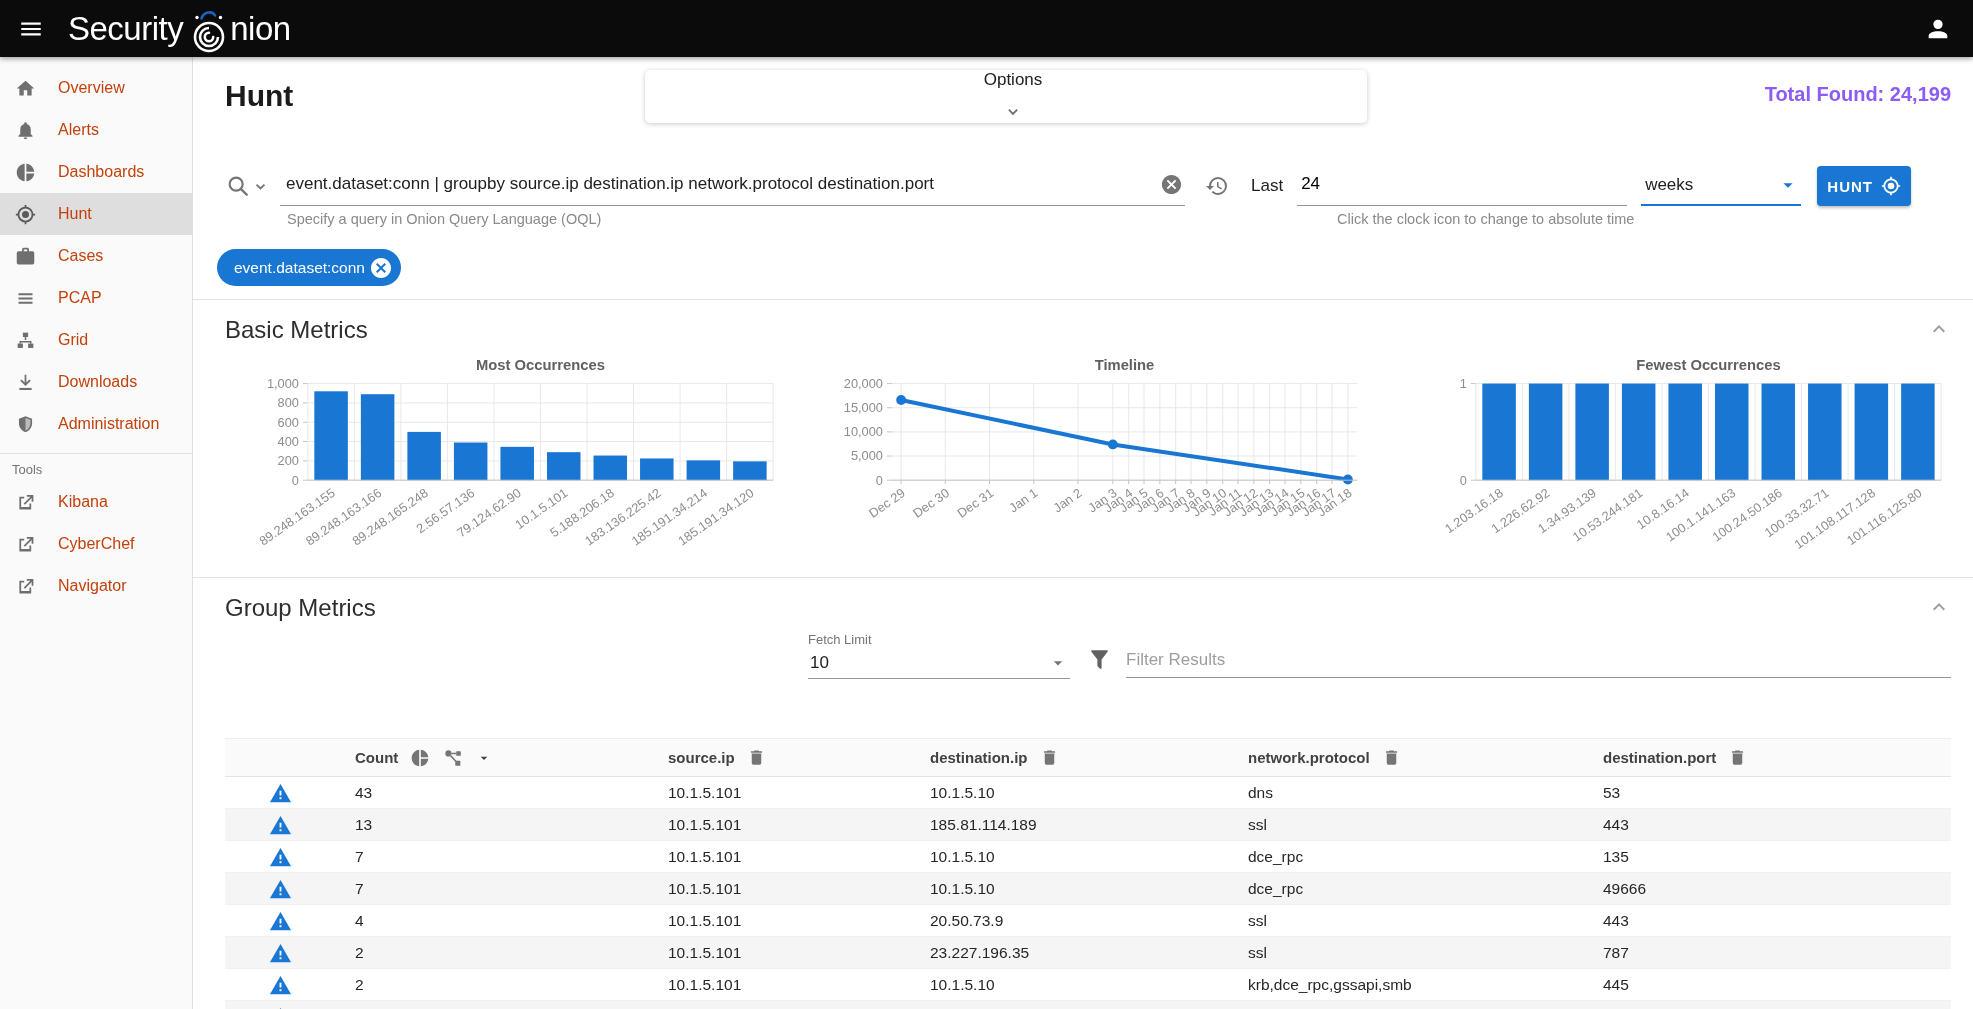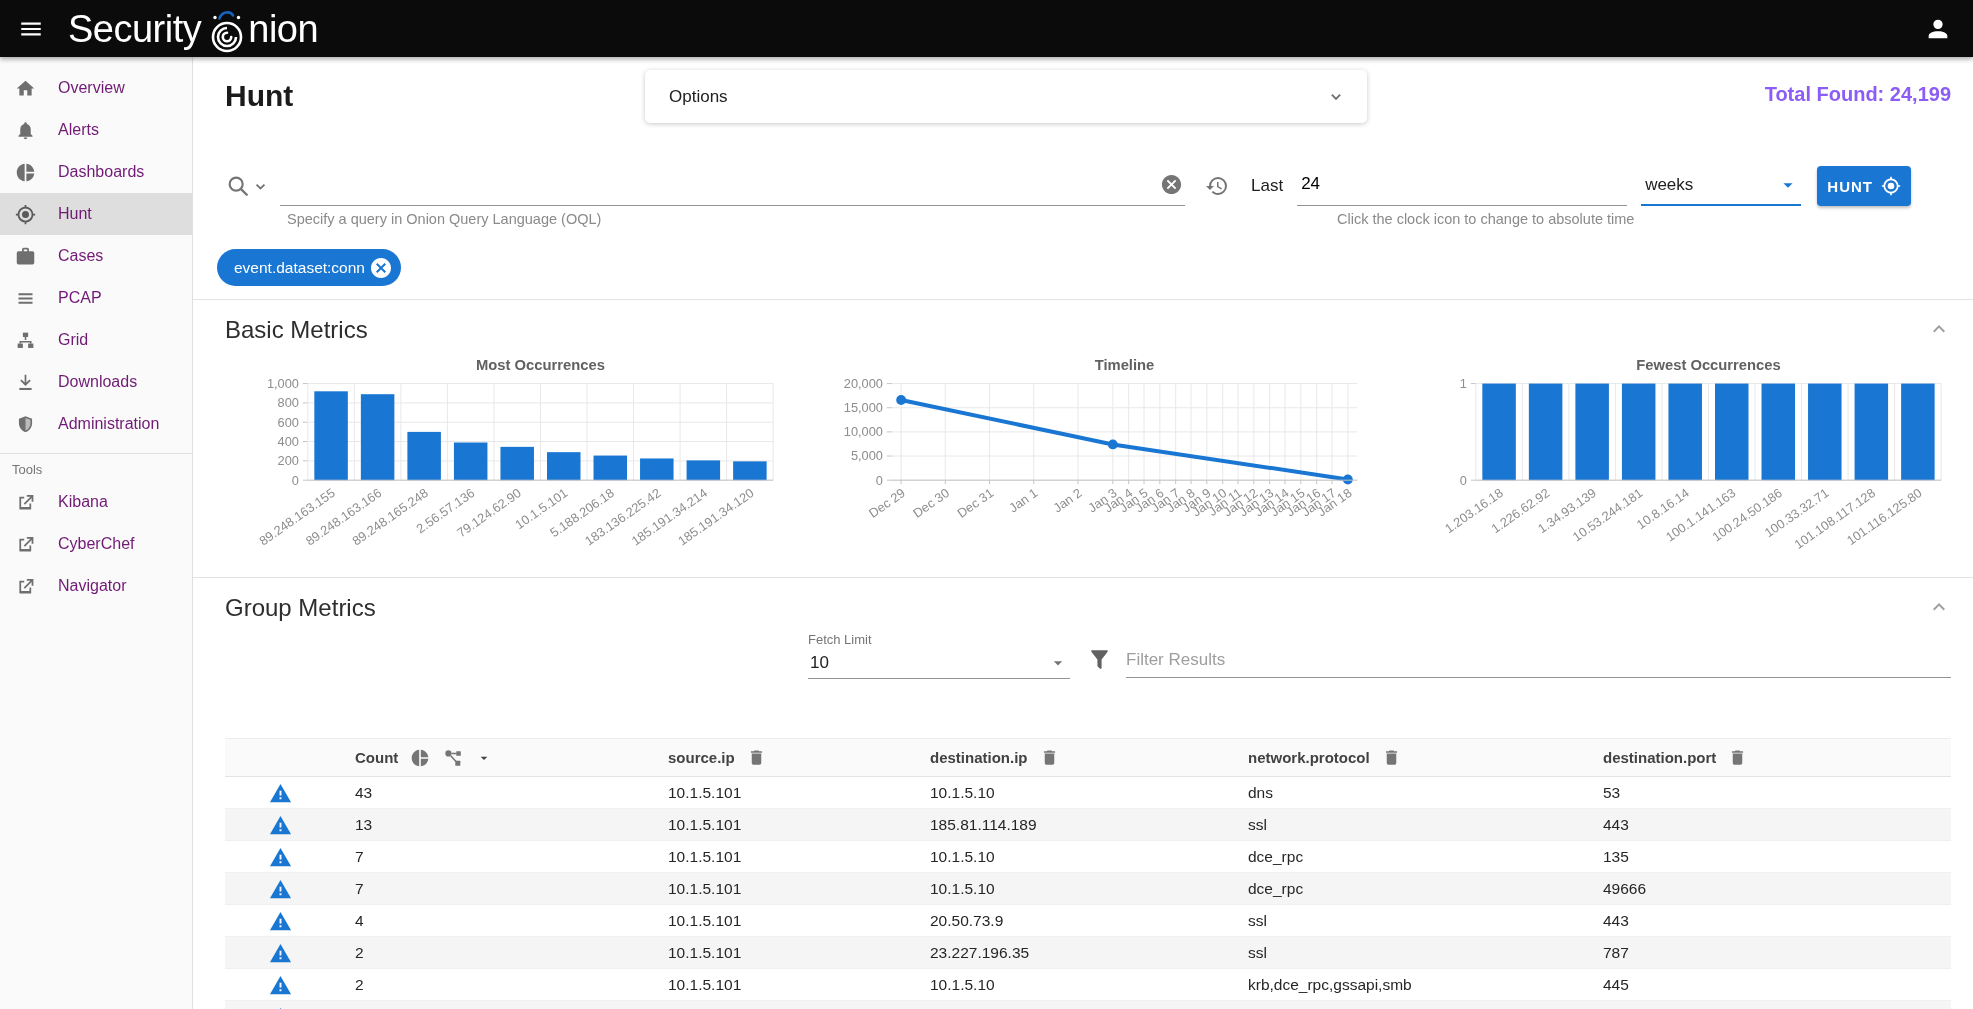--- a/index.html
+++ b/index.html
@@ -4,45 +4,45 @@
 <style>
   * { box-sizing: border-box; margin: 0; padding: 0; }
   html,body { width:1973px; height:1009px; overflow:hidden; background:#fff;
     font-family:"Liberation Sans", sans-serif; color:#212121; }
 
   
   .topbar { position:relative; height:57px; background:#0b0b0b; display:flex; align-items:center;
     box-shadow:0 2px 5px rgba(0,0,0,.35); z-index:10; }
   .hamburger { width:46px; height:46px; margin-left:8px; background:none; border:none; cursor:pointer;
     display:flex; align-items:center; justify-content:center; }
-  .logo { display:flex; align-items:flex-end; color:#fff; font-size:38px; letter-spacing:-0.5px; margin-left:14px; }
+  .logo { display:flex; align-items:flex-end; color:#fff; font-size:33px; letter-spacing:-0.5px; margin-left:14px; }
   .logo .lg-txt { line-height:46px; }
   .logo svg { margin:0 1px -4px 6px; }
   .top-spacer { flex:1; }
   .user-btn { width:46px; height:46px; margin-right:12px; background:none; border:none; cursor:pointer;
     display:flex; align-items:center; justify-content:center; }
 
   
   .shell { display:flex; height:952px; }
   .sidebar { width:193px; background:#fafafa; border-right:1px solid #e0e0e0; padding-top:10px; flex:none; }
   .side-item { height:42px; display:flex; align-items:center; gap:22px; padding-left:15px; cursor:pointer; }
   .side-item svg { flex:none; }
-  .side-item span.lbl { font-size:16px; color:#701a75; }
+  .side-item span.lbl { font-size:16px; color:#c2410c; }
   .side-item.selected { background:#dedede; }
   .side-divider { border-top:1px solid #e0e0e0; margin-top:8px; }
   .side-caption { font-size:13px; color:#757575; padding:8px 0 4px 12px; }
 
   main { flex:1; position:relative; overflow:hidden; background:#fff; }
 
   
   .page-head { position:relative; height:102px; margin:0 22px 0 32px; }
   .page-title { position:absolute; left:0; top:22px; font-size:30px; font-weight:bold; color:#1b1b1b; }
   .options-card { position:absolute; left:420px; top:13px; width:722px; height:53px; background:#fff;
     border-radius:5px; box-shadow:0 1px 5px rgba(0,0,0,.22); display:flex; align-items:center;
-    justify-content:space-between; padding:0 20px 0 24px; cursor:pointer; }
+    justify-content:space-between; padding:0 20px 0 34px; cursor:pointer;flex-direction:column; }
   .options-card .opt-lbl { font-size:17px; color:#212121; }
   .total-found { position:absolute; right:0; top:26px; font-size:20px; font-weight:bold; color:#8b5cf6; }
 
   
   .query-row { display:flex; align-items:center; margin:4px 22px 0 32px; height:46px; }
   .icon-btn { background:none; border:none; cursor:pointer; display:flex; align-items:center; justify-content:center; }
   .qinput { flex:0 0 905px; position:relative; border-bottom:1px solid #949494; height:40px; margin-left:10px; }
   .qinput input { width:860px; border:none; outline:none; font-size:17px; color:#212121; height:36px;
     font-family:"Liberation Sans",sans-serif; background:transparent; padding-left:6px; }
   .clear-btn { position:absolute; right:2px; top:7px; }
@@ -251,20 +251,21 @@
             <circle cx="10.3" cy="10.3" r="6" fill="none" stroke="#757575" stroke-width="2"></circle>
             <path d="M14.8 14.8l5.3 5.3" stroke="#757575" stroke-width="2.2" stroke-linecap="round"></path>
           </svg>
       </button>
       <button class="icon-btn">
         <svg width="19" height="19" viewBox="0 0 24 24">
             <path d="M7 9.5l5 5 5-5" stroke="#757575" stroke-width="2.3" fill="none"></path>
           </svg>
       </button>
       <div class="qinput">
+        <input type="text" value="event.dataset:conn | groupby source.ip destination.ip network.protocol destination.port" style="">
         <button class="icon-btn clear-btn">
           <svg width="23" height="23" viewBox="0 0 24 24">
               <path fill="#757575" d="M12,2C17.53,2 22,6.47 22,12C22,17.53 17.53,22 12,22C6.47,22 2,17.53 2,12C2,6.47 6.47,2 12,2M15.59,7L12,10.59L8.41,7L7,8.41L10.59,12L7,15.59L8.41,17L12,13.41L15.59,17L17,15.59L13.41,12L17,8.41L15.59,7Z"></path>
             </svg>
         </button>
       </div>
       <button class="icon-btn history-btn">
         <svg width="24" height="24" viewBox="0 0 24 24">
             <path fill="#757575" d="M13.5,8H12V13L16.28,15.54L17,14.33L13.5,12.25V8M13,3A9,9 0 0,0 4,12H1L4.96,16.03L9,12H6A7,7 0 0,1 13,5A7,7 0 0,1 20,12A7,7 0 0,1 13,19C11.07,19 9.32,18.21 8.06,16.94L6.64,18.36C8.27,20 10.5,21 13,21A9,9 0 0,0 22,12A9,9 0 0,0 13,3"></path>
           </svg>

